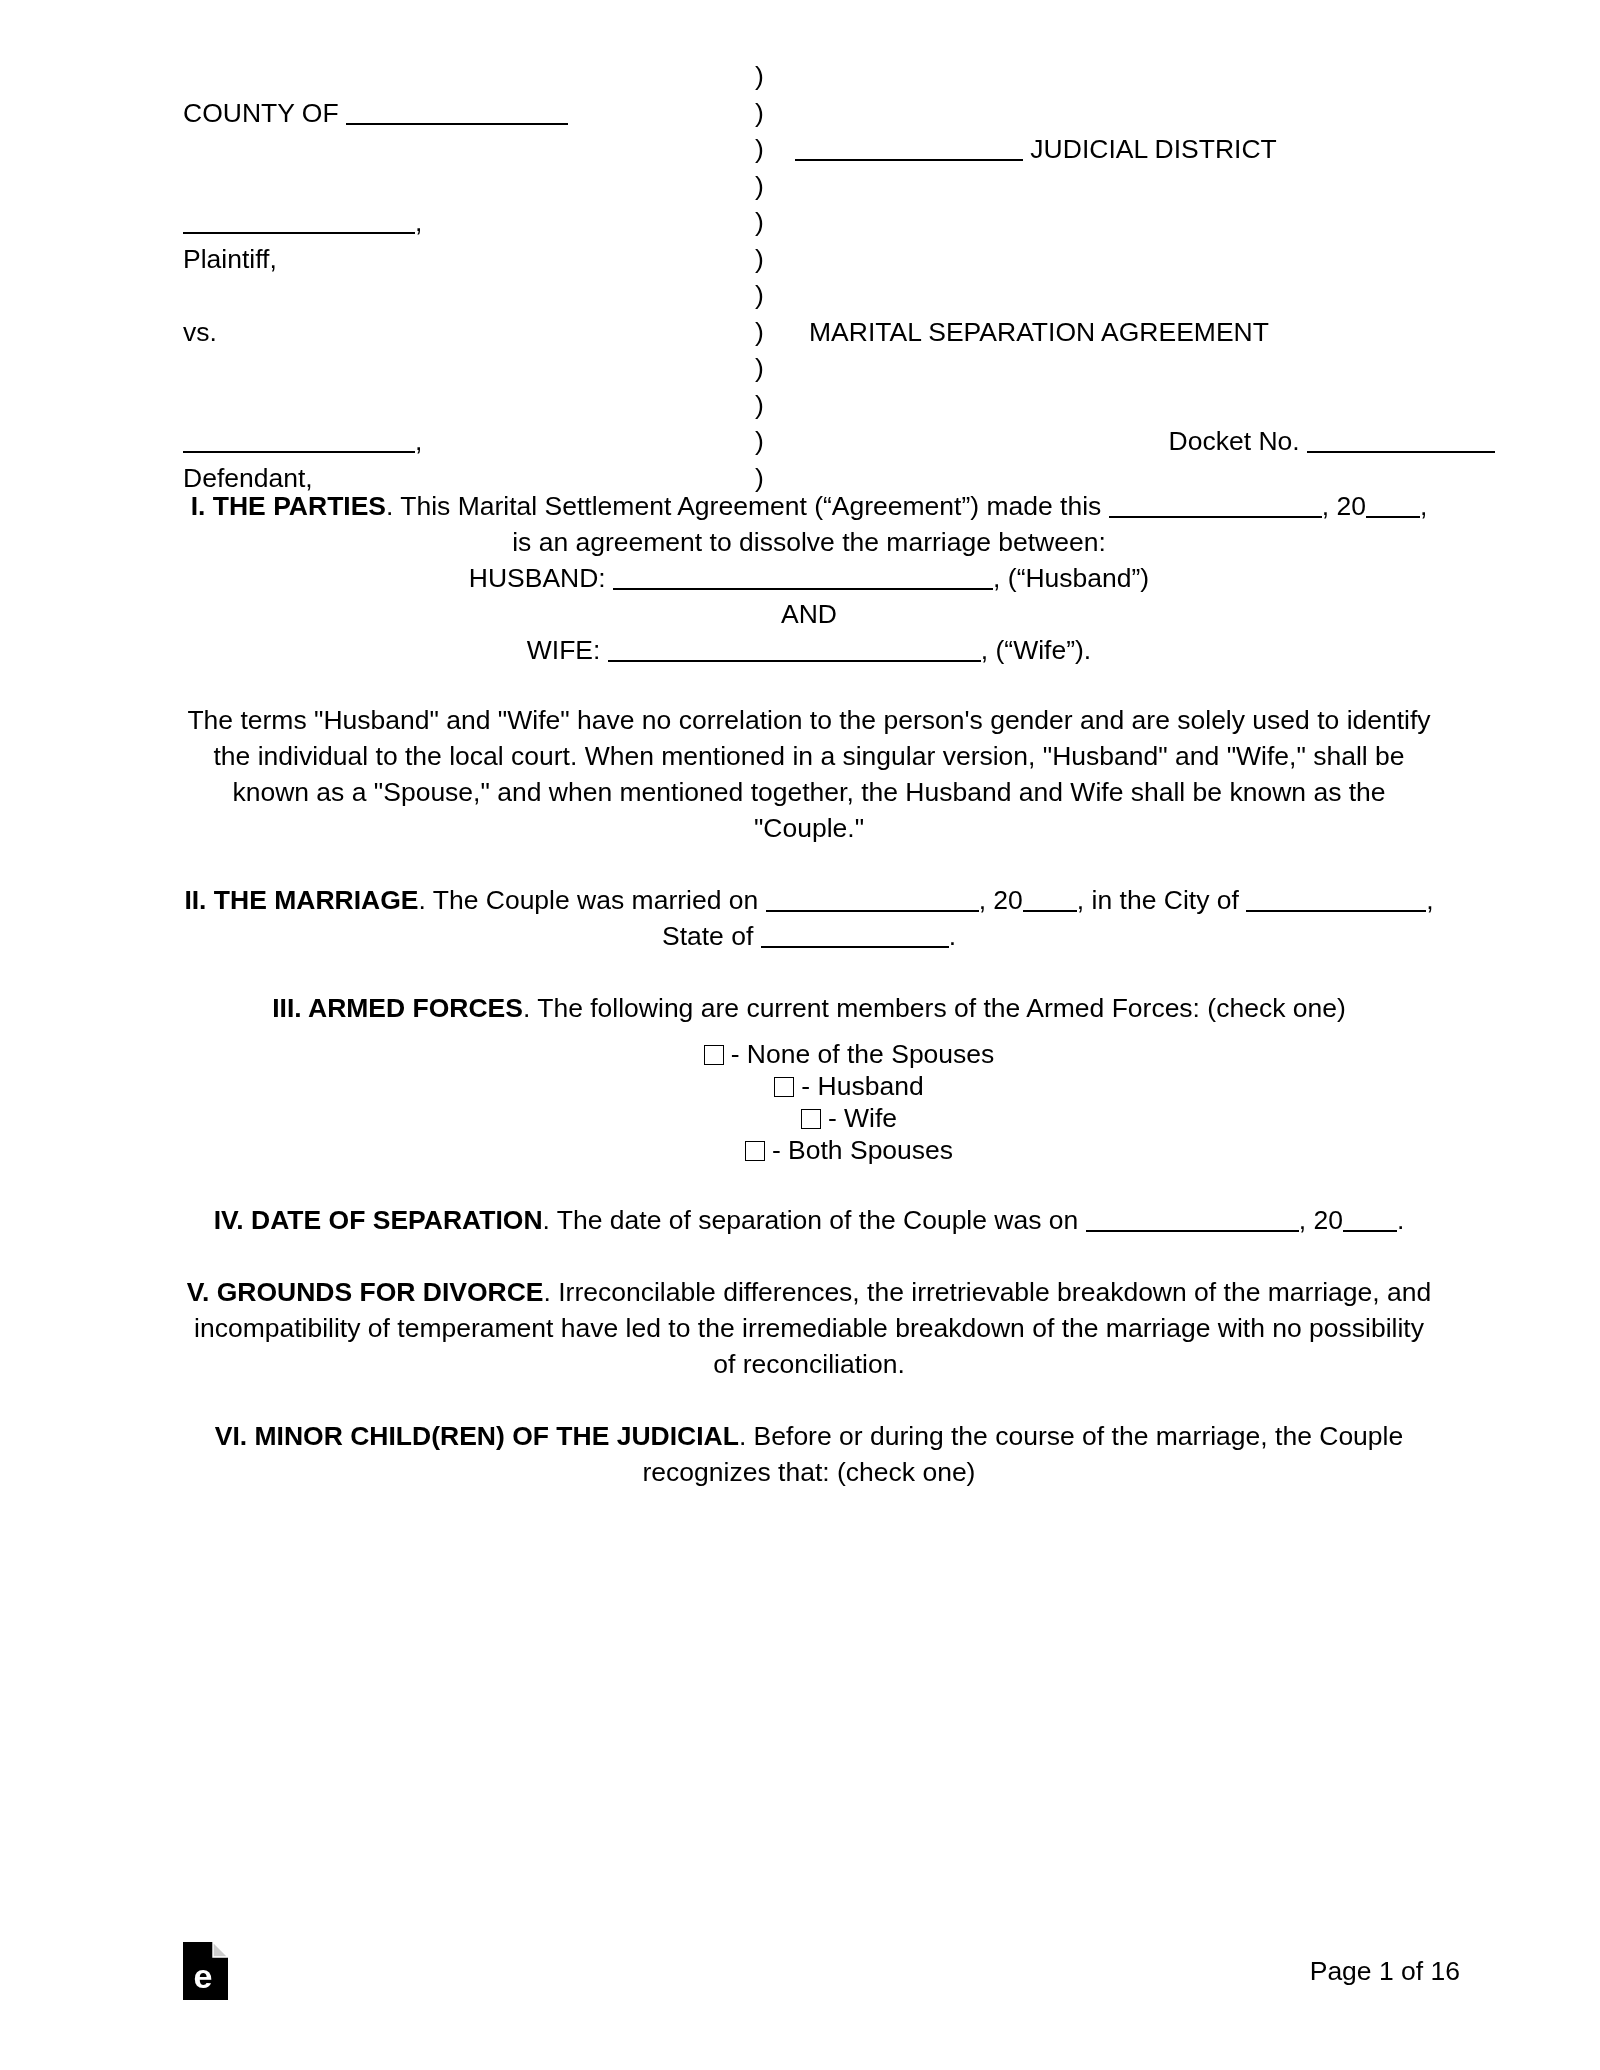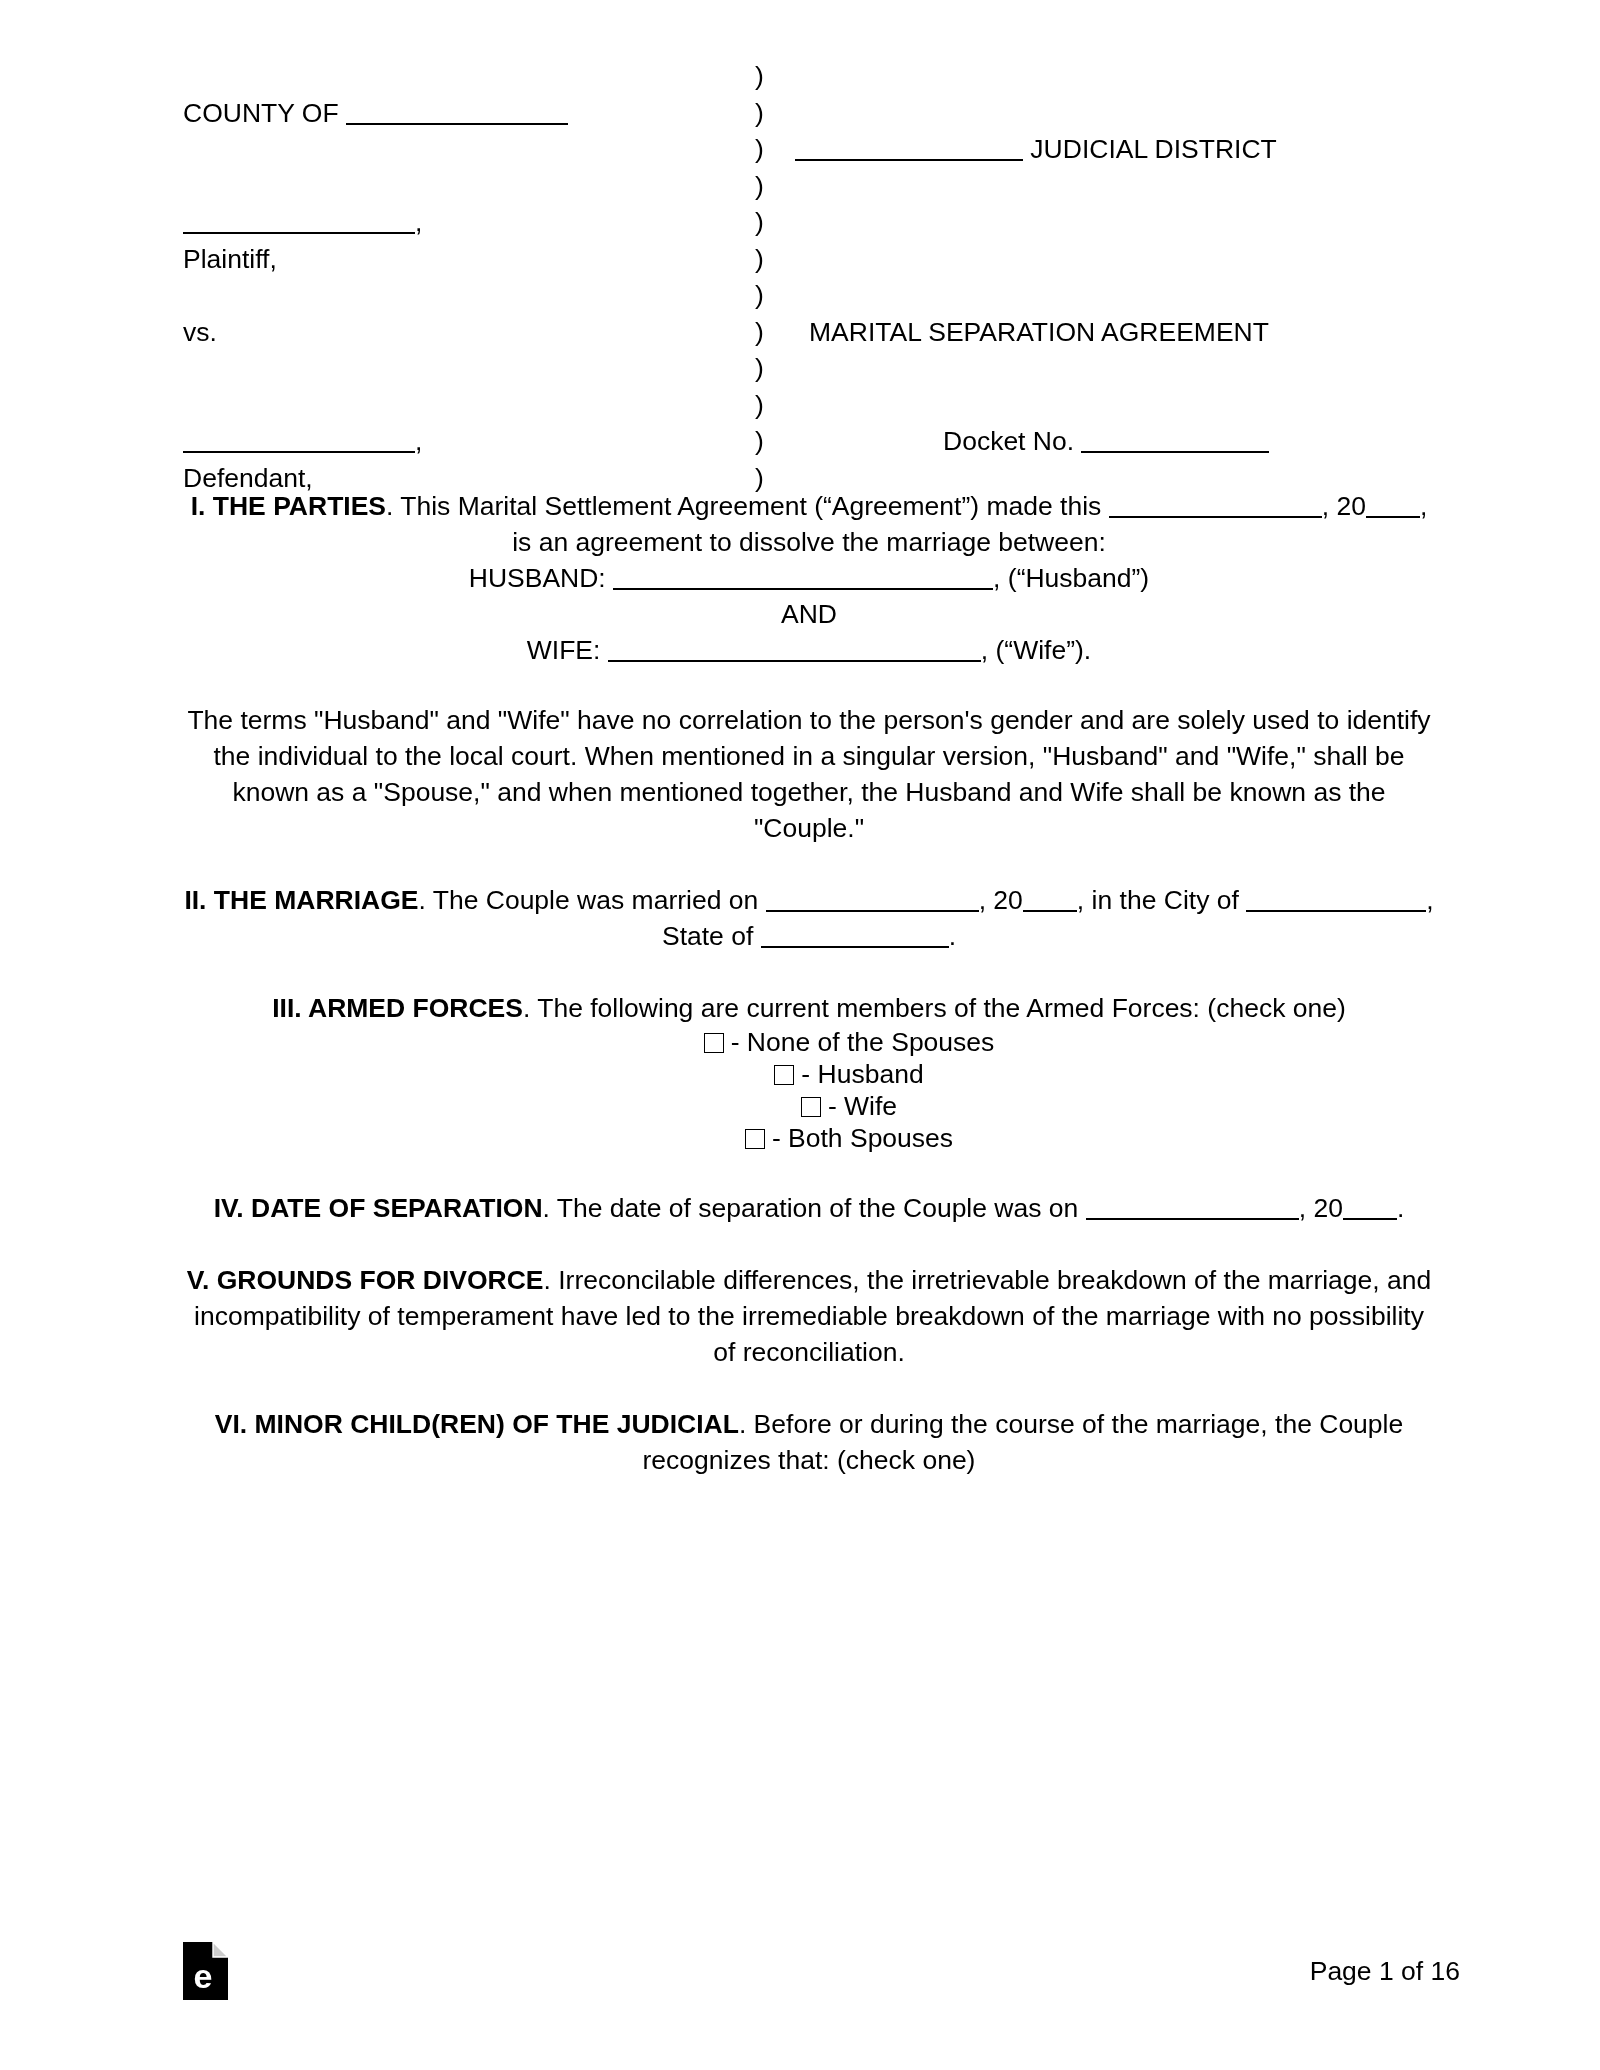--- a/index.html
+++ b/index.html
@@ -91,21 +91,21 @@
     font-weight: bold;
   }
   .indent {
     margin-left: 80px;
   }
   .party-line {
     margin-top: 33px;
   }
   .cb-list {
     margin-left: 80px;
-    margin-top: 0;
+    margin-top: 12px;
   }
   .cb-row {
     line-height: 32px;
     white-space: nowrap;
   }
   .cbox {
     display: inline-block;
     width: 18px;
     height: 18px;
     border: 1.6px solid #000;
@@ -194,21 +194,21 @@
       </div>
       <div class="cap-line blankrow">&nbsp;</div>
       <div class="cap-line blankrow">&nbsp;</div>
       <div class="cap-line blankrow">&nbsp;</div>
       <div class="cap-line blankrow">&nbsp;</div>
       <div class="cap-line" style="padding-left:14px;">
         <span>MARITAL SEPARATION AGREEMENT</span>
       </div>
       <div class="cap-line blankrow">&nbsp;</div>
       <div class="cap-line blankrow">&nbsp;</div>
-      <div class="cap-line" style="padding-left:148px;">
+      <div class="cap-line" style="padding-left:148px;text-align:right;">
         <span>Docket No. </span><span class="ul ul-docket"></span>
       </div>
     </div>
 
   </div>
 
   <div class="body-text">
 
     <div class="sec" style="margin-top:70px;">
       <p style="margin:0;">

